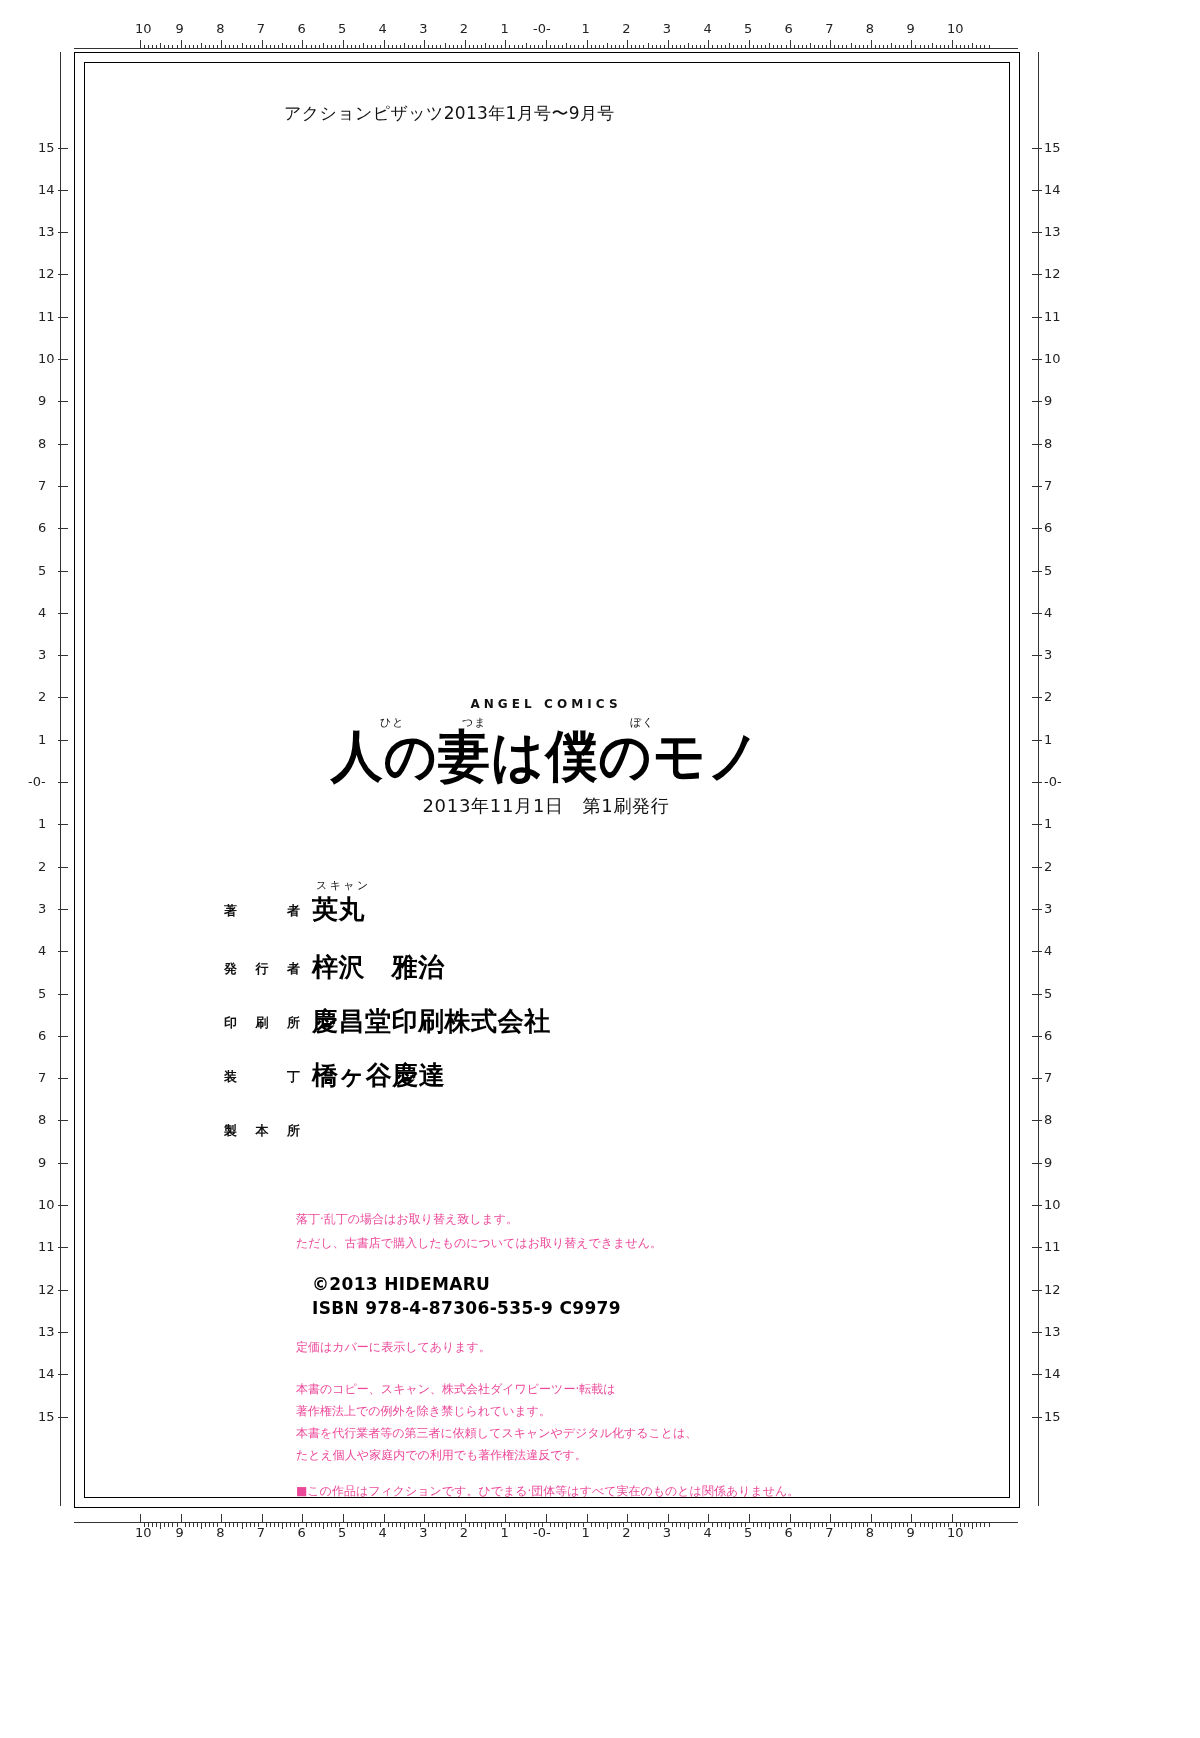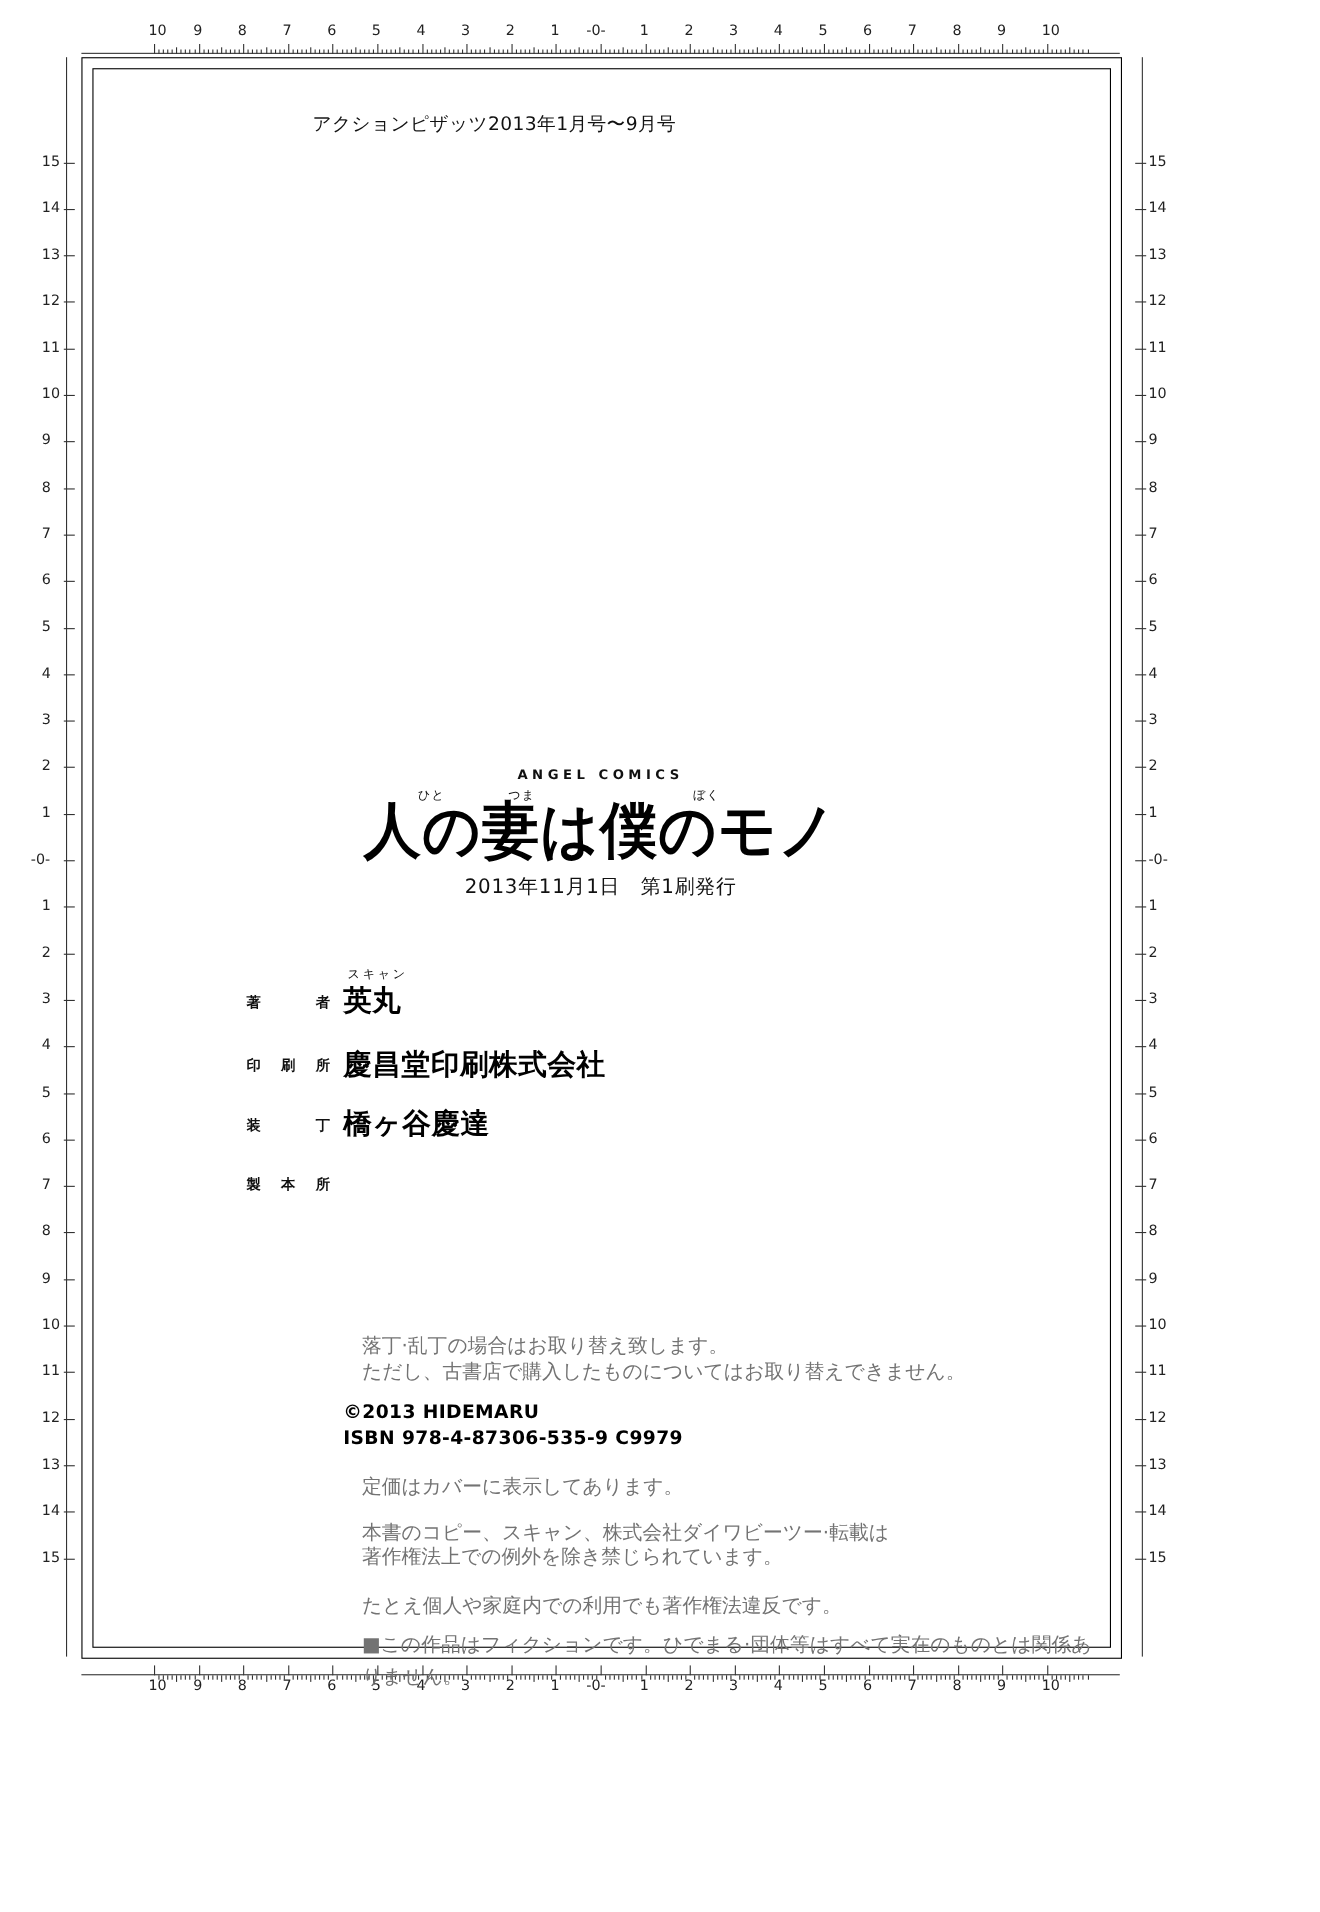--- a/index.html
+++ b/index.html
@@ -28,21 +28,21 @@
   .pub-date{font-size:18px;margin-top:10px;letter-spacing:.04em;color:#111;}
 
   .colophon{position:absolute;left:0;top:830px;width:924px;}
   .row{position:relative;min-height:34px;margin-bottom:6px;}
   .lbl{position:absolute;left:140px;width:76px;text-align:justify;text-align-last:justify;
        font-size:13px;font-weight:bold;color:#111;top:10px;}
   .val{position:absolute;left:228px;font-size:26px;font-weight:bold;letter-spacing:.02em;color:#000;top:0;}
   .ruby{position:absolute;left:232px;top:-14px;font-size:11px;letter-spacing:.22em;color:#111;}
   .sub{position:absolute;left:228px;font-size:15px;line-height:1.5;color:#111;}
 
-  .note{position:absolute;left:245px;font-size:18px;line-height:1.6;color:#737373;}
+  .note{position:absolute;left:212px;font-size:12px;line-height:1.6;color:#ec4899;}
   .bold-line{position:absolute;left:228px;font-size:17px;font-weight:bold;letter-spacing:.02em;color:#000;}
 
   .tel{font-size:15px;}
 </style>
 </head>
 <body>
 
 <div class="page">
 
   <div id="rulers">
@@ -659,20 +659,24 @@
     </div>
 
     <div class="colophon">
 
       <div class="row" style="height:52px">
         <div class="lbl">著　者</div>
         <div class="ruby">スキャン</div>
         <div class="val">英丸</div>
       </div>
 
+      <div class="row" style="height:48px">
+        <div class="lbl">発行者</div>
+        <div class="val">梓沢　雅治</div>
+      </div>
 
 
       <div class="row" style="height:48px">
         <div class="lbl">印刷所</div>
         <div class="val">慶昌堂印刷株式会社</div>
       </div>
 
       <div class="row" style="height:48px">
         <div class="lbl">装　丁</div>
         <div class="val">橋ヶ谷慶達</div>
@@ -686,17 +690,18 @@
     <div class="note" style="top:1148px">落丁·乱丁の場合はお取り替え致します。</div>
     <div class="note" style="top:1172px">ただし、古書店で購入したものについてはお取り替えできません。</div>
 
     <div class="bold-line" style="top:1212px">©2013 HIDEMARU</div>
     <div class="bold-line" style="top:1236px">ISBN 978-4-87306-535-9 C9979</div>
 
     <div class="note" style="top:1276px">定価はカバーに表示してあります。</div>
 
     <div class="note" style="top:1318px">本書のコピー、スキャン、株式会社ダイワビーツー·転載は</div>
     <div class="note" style="top:1340px">著作権法上での例外を除き禁じられています。</div>
+    <div class="note" style="top:1362px">本書を代行業者等の第三者に依頼してスキャンやデジタル化することは、</div>
     <div class="note" style="top:1384px">たとえ個人や家庭内での利用でも著作権法違反です。</div>
 
     <div class="note" style="top:1420px">■この作品はフィクションです。ひでまる·団体等はすべて実在のものとは関係ありません。</div>
   </div>
 </div>
 
 </body></html>

